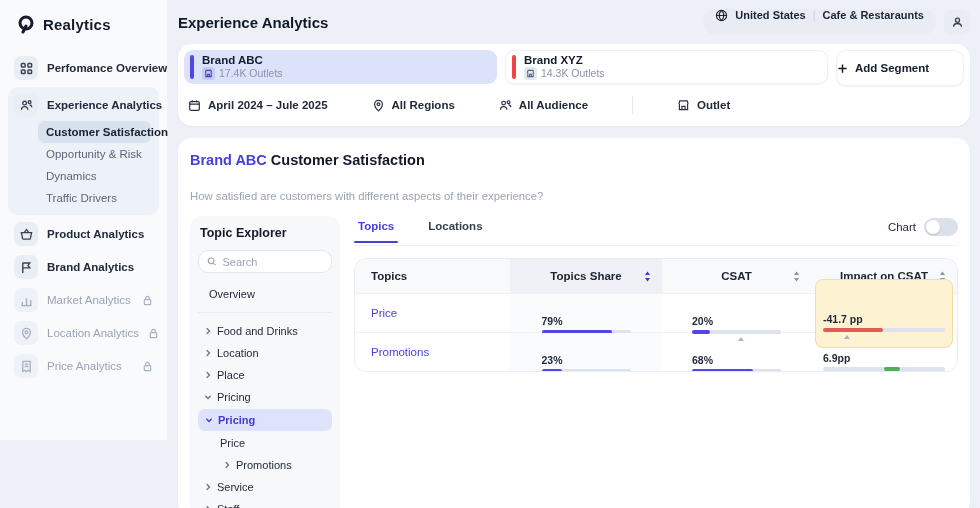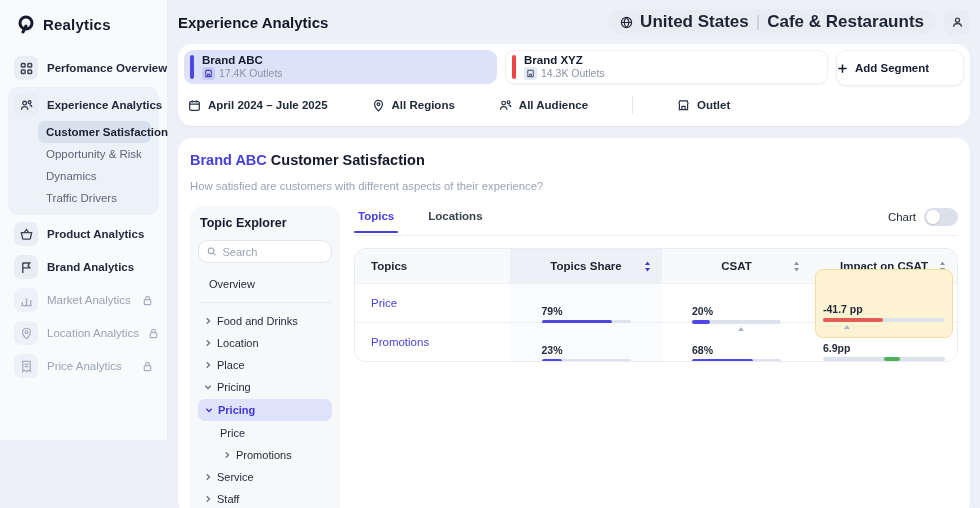--- a/index.html
+++ b/index.html
@@ -20,21 +20,21 @@
   .side-group .side-item { margin:0; padding:6px 6px 4px 6px; }
   .sub-list { padding-left:30px; padding-right:8px; }
   .sub-item { font-size:11.5px; color:#5d6678; padding:5px 8px; border-radius:7px; cursor:pointer; white-space:nowrap; }
   .sub-item.selected { background:#d8e1ee; color:#1a2130; font-weight:600; }
 
   
   .content { flex:1; position:relative; padding:0 12px 0 10px; }
   .topbar { display:flex; align-items:center; height:44px; }
   .page-h1 { font-size:15px; font-weight:700; color:#111827; }
   .topbar-right { margin-left:auto; display:flex; align-items:center; gap:8px; }
-  .scope-pill { display:flex; align-items:center; gap:7px; background:#e9edf3; border-radius:14px; height:26px; padding:0 12px; font-size:17px; font-weight:600; color:#1c2435; cursor:pointer; }
+  .scope-pill { display:flex; gap:7px; background:#e9edf3; border-radius:14px; height:26px; padding:0 12px; font-size:11px; font-weight:600; color:#1c2435; cursor:pointer; }
   .scope-pill .sep { color:#c3cad6; font-weight:400; }
   .avatar-btn { width:26px; height:26px; border-radius:8px; background:#e9edf3; display:flex; align-items:center; justify-content:center; color:#39414f; cursor:pointer; }
 
   
   .seg-card { background:#fff; border-radius:14px; padding:6px; box-shadow:0 1px 2px rgba(25,35,65,.05); }
   .seg-row { display:flex; gap:8px; }
   .seg-chip { height:34px; border-radius:9px; display:flex; align-items:center; padding:0 10px 0 6px; gap:8px; cursor:pointer; }
   .seg-chip .accent { width:4px; height:24px; border-radius:2px; }
   .seg-chip.sel { background:#dce2fa; width:313px; }
   .seg-chip.alt { background:#fff; border:1px solid #eef0f5; box-shadow:0 1px 2px rgba(25,35,65,.05); width:323px; }
@@ -47,21 +47,21 @@
   .add-seg { margin-left:auto; width:128px; height:36px; border:1px solid #eef0f5; border-radius:10px; background:#fff; box-shadow:0 1px 2px rgba(25,35,65,.06); display:flex; align-items:center; gap:7px; font-size:11.5px; font-weight:600; color:#161c2e; cursor:pointer; font-family:inherit; }
   .filter-row { display:flex; align-items:center; gap:44px; padding:10px 8px 6px 4px; }
   .filter-item { display:flex; align-items:center; gap:7px; font-size:11.5px; font-weight:600; color:#222a3a; cursor:pointer; }
   .filter-item svg { color:#2a3142; }
   .v-div { width:1px; height:18px; background:#e4e8ef; }
 
   
   .main-card { margin-top:12px; background:#fff; border-radius:14px; padding:14px 12px 0 12px; height:378px; box-shadow:0 1px 2px rgba(25,35,65,.05); }
   .page-title { font-size:14.5px; font-weight:700; color:#16192c; }
   .page-title .brand { color:#4640d9; }
-  .page-sub { margin-top:12px; font-size:11.3px; color:#9aa3b5; }
+  .page-sub { margin-top:22px; font-size:11.3px; color:#9aa3b5; }
   .content-row { display:flex; margin-top:14px; gap:14px; height:310px; }
 
   
   .explorer { width:150px; flex:0 0 150px; background:#f6f8fa; border-radius:12px; padding:10px 8px; height:322px; }
   .exp-title { font-size:12.5px; font-weight:700; color:#16192c; padding-left:2px; }
   .search-box { margin-top:10px; height:23px; background:#fff; border:1px solid #e3e7ee; border-radius:10px; display:flex; align-items:center; gap:6px; padding:0 8px; color:#9aa3b2; }
   .search-box input { border:none; outline:none; width:100%; font-size:11px; font-family:inherit; color:#333c4f; background:transparent; }
   .search-box input::placeholder { color:#9aa3b2; }
   .tree { margin-top:10px; }
   .tree-item { display:flex; align-items:center; gap:5px; height:22px; font-size:11px; font-weight:500; color:#1f2637; cursor:pointer; border-radius:7px; white-space:nowrap; }

